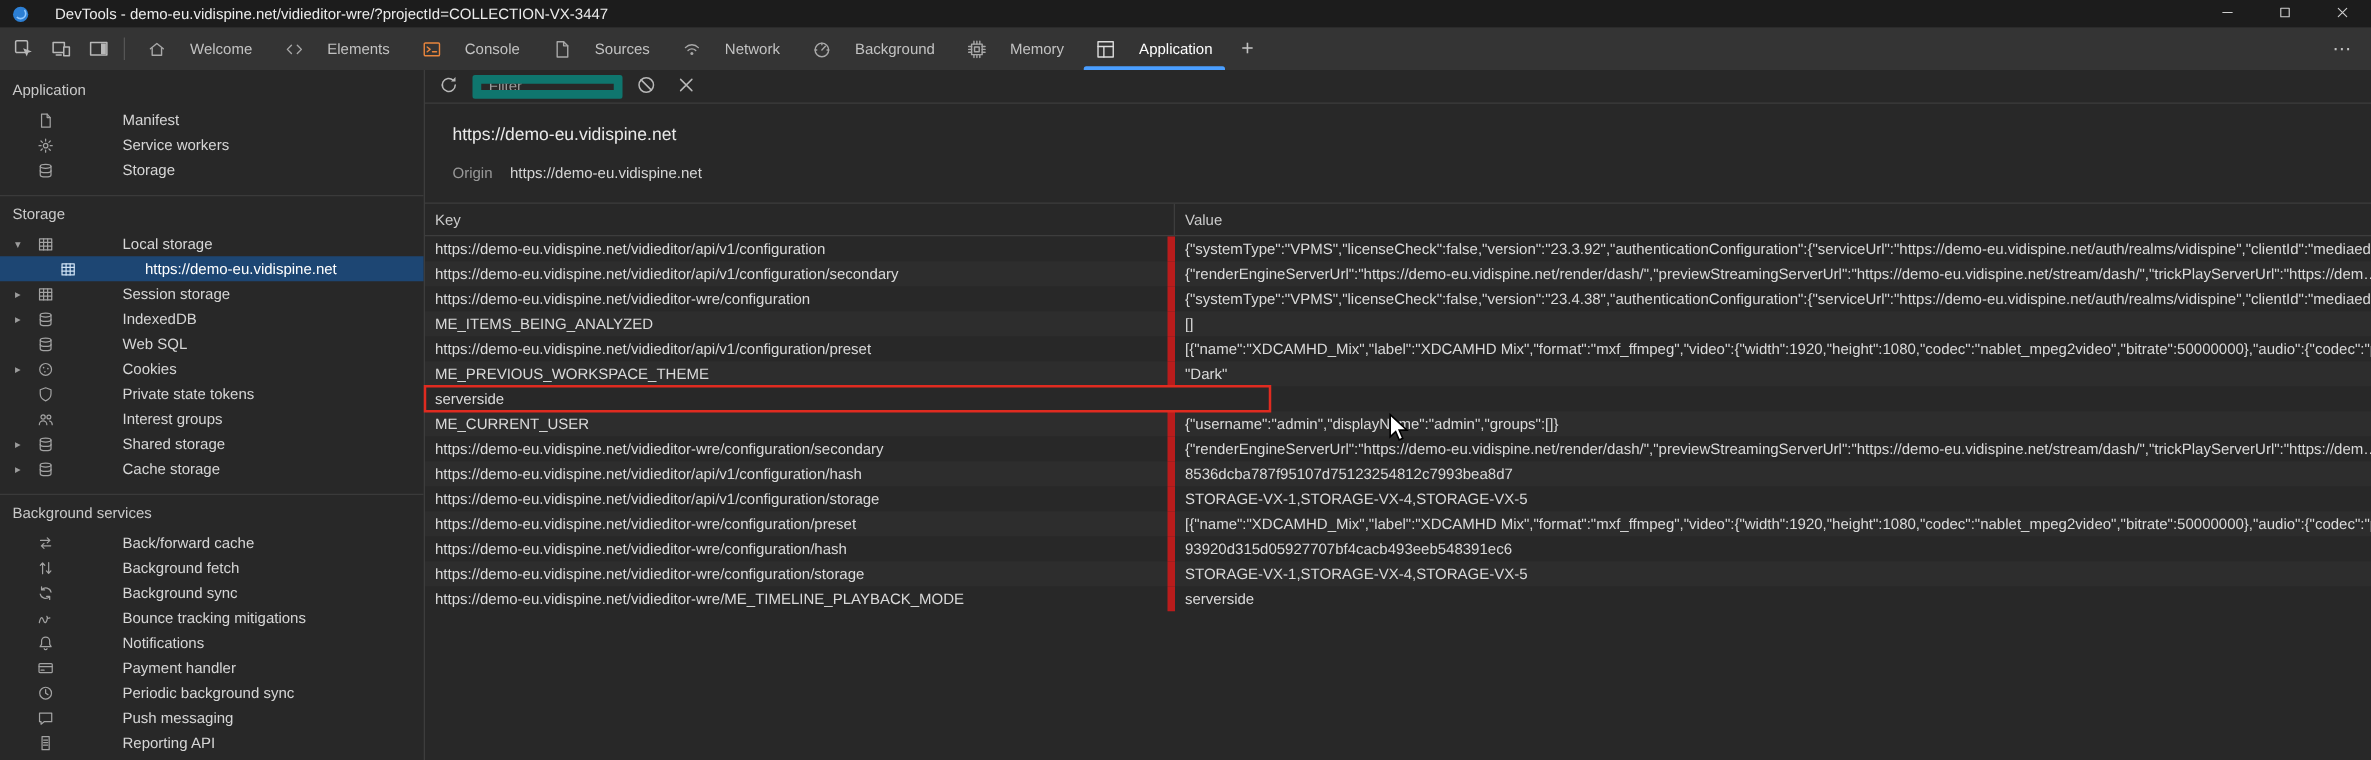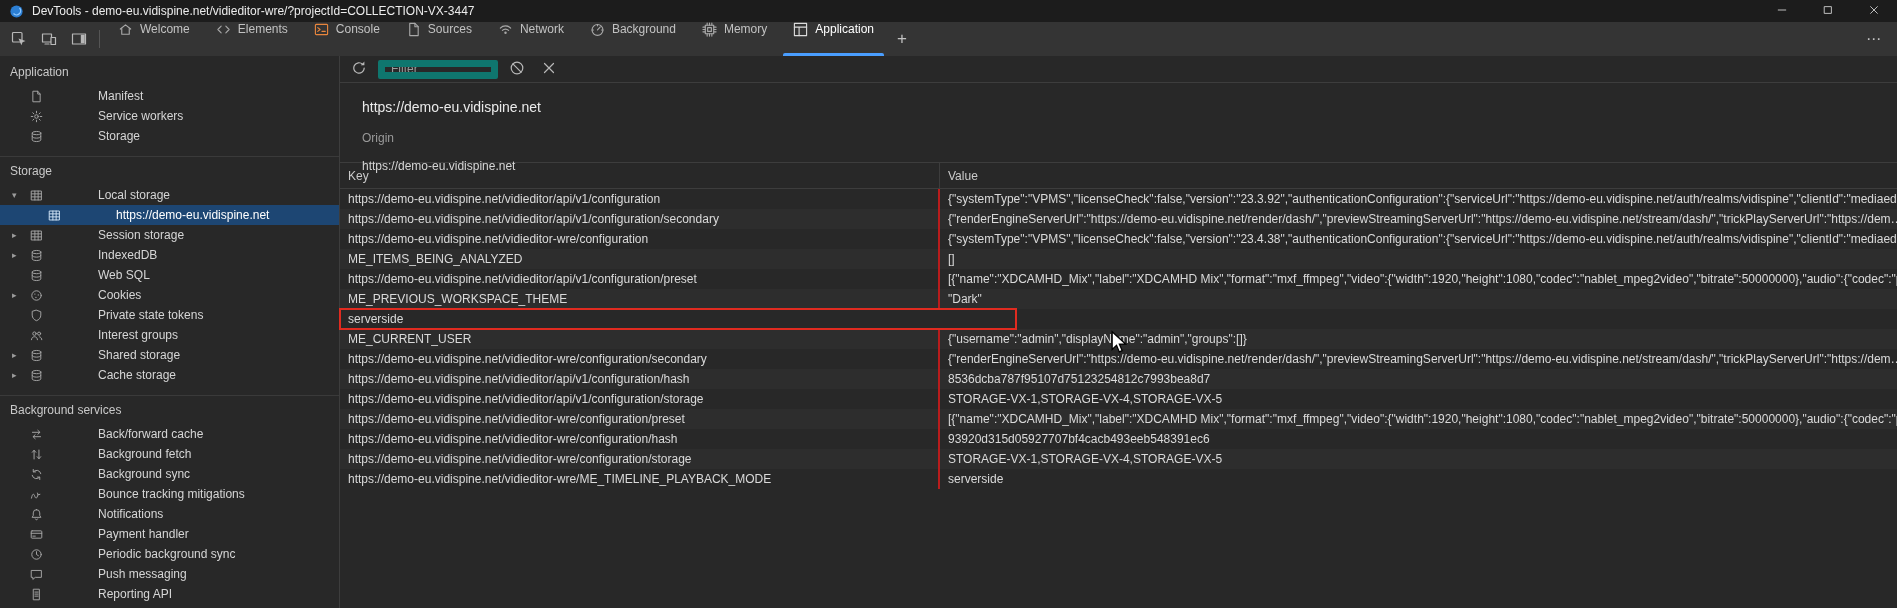--- a/index.html
+++ b/index.html
@@ -12,32 +12,32 @@
     overflow: hidden;
     position: relative;
     --accent: #4a9eff;
     --selection: #1d4673;
     --red: #e02b20;
   }
 
   
   .titlebar { height: 22px; background: #1c1c1c; display: flex; align-items: center; gap: 8px; padding-left: 9px; }
   .app-icon, .app-icon svg { width: 15px; height: 15px; display: inline-flex; }
-  .title-text { font-size: 12px; color: #ececec; white-space: nowrap; }
+  .title-text { font-size: 12px; color: #ececec; white-space: nowrap; margin-left: 12px; }
   .win-controls { margin-left: auto; display: flex; align-self: stretch; }
   .win-btn { width: 46px; display: flex; align-items: center; justify-content: center; color: #cfcfcf; }
   .win-btn svg { width: 12px; height: 12px; }
 
   
   .tabbar { height: 34px; background: #343434; display: flex; align-items: center; padding: 0 6px 0 4px; }
   .tbtn { width: 30px; height: 26px; display: flex; align-items: center; justify-content: center; color: #b8b8b8; border-radius: 3px; flex: none; }
   .tbtn svg { width: 16px; height: 16px; }
   .tb-sep { width: 1px; height: 18px; background: #555; margin: 0 5px; flex: none; }
   .tabs { display: flex; height: 100%; }
-  .tab { display: flex; gap: 7px; padding: 0 13px; color: #c2c2c2; position: relative; white-space: nowrap; }
+  .tab { display: flex; align-items: center; gap: 19px; padding: 0 13px; color: #c2c2c2; position: relative; white-space: nowrap; }
   .tab .tabicon { display: inline-flex; color: #a8a8a8; }
   .tab .tabicon svg { width: 15px; height: 15px; }
   .tab.active { color: #ffffff; }
   .tab.active .tabicon { color: #dcdcdc; }
   .tab.active::after { content: ""; position: absolute; left: 3px; right: 3px; bottom: 0; height: 3px; background: var(--accent); border-radius: 2px 2px 0 0; }
   .tab-add { width: 30px; height: 26px; display: flex; align-items: center; justify-content: center; color: #c2c2c2; font-size: 17px; }
   .menu-btn { margin-left: auto; width: 34px; height: 26px; display: flex; align-items: center; justify-content: center; color: #c2c2c2; font-size: 15px; letter-spacing: 1px; }
 
   
   .content { display: flex; height: 552px; }
@@ -54,31 +54,31 @@
   .side-item.selected .sicon { color: #cfe2f5; }
 
   .main { flex: 1; min-width: 0; display: flex; flex-direction: column; background: #282828; }
   .ptoolbar { height: 27px; flex: none; border-bottom: 1px solid #3d3d3d; display: flex; align-items: center; gap: 6px; padding: 0 6px; }
   .ptoolbar .tbtn { width: 26px; height: 24px; }
   .filter-input { width: 120px; height: 19px; background: transparent; border: 7px solid #0f766e; border-radius: 2px; color: #d6d6d6; font: 12px "Liberation Sans", sans-serif; padding: 0 6px; outline: none; }
   .filter-input::placeholder { color: #9b9b9b; }
 
   .origin-block { height: 80px; flex: none; border-bottom: 1px solid #3d3d3d; padding: 10px 0 0 22px; }
   .origin-title { font-size: 14px; color: #eaeaea; margin-top: 6px; }
-  .origin-row { margin-top: 16px; display: flex; gap: 14px; flex-direction: column; }
+  .origin-row { margin-top: 16px; display: flex; gap: 14px; }
   .origin-label { color: #999999; }
   .origin-value { color: #d6d6d6; }
 
   .grid-header { height: 26px; flex: none; display: flex; align-items: stretch; border-bottom: 1px solid #3d3d3d; color: #cbcbcb; text-align: center; }
   .hc-key { width: 600px; flex: none; display: flex; align-items: center; padding: 0 8px; border-right: 1px solid #3d3d3d; }
   .hc-val { flex: 1; min-width: 0; display: flex; align-items: center; padding: 0 8px; }
   .grid-body { flex: 1; min-height: 0; overflow: hidden; }
   .grid-row { height: 20px; display: flex; color: #dadada; }
   .grid-row:nth-child(even) { background: #2d2d2d; }
-  .rc-key { width: 600px; flex: none; line-height: 20px; padding: 0 8px; border-right: 2px solid #b91c1c; overflow: hidden; white-space: nowrap; }
+  .rc-key { width: 600px; flex: none; line-height: 20px; padding: 0 8px; border-right: 6px solid #b91c1c; overflow: hidden; white-space: nowrap; }
   .rc-val { flex: 1; min-width: 0; line-height: 20px; padding: 0 8px; overflow: hidden; white-space: nowrap; }
 
   .annotation-box { position: absolute; left: 339px; top: 308px; width: 678px; height: 22px; border: 2px solid var(--red); z-index: 30; pointer-events: none; }
   .cursor { position: absolute; left: 1110px; top: 330px; z-index: 40; pointer-events: none; }
 </style>
 </head>
 <body style="--accent: #4a9eff; --selection: #1d4673; --red: #e02b20;">
 
 <div class="titlebar">
   <span class="app-icon">

